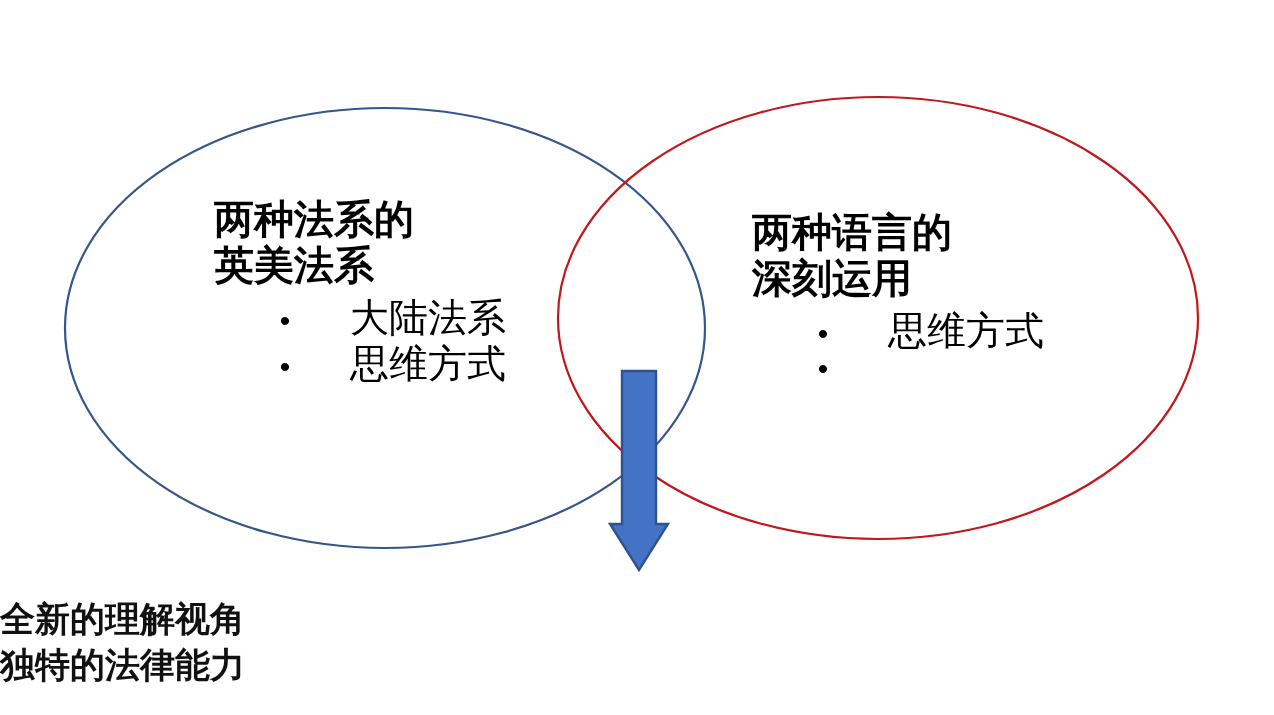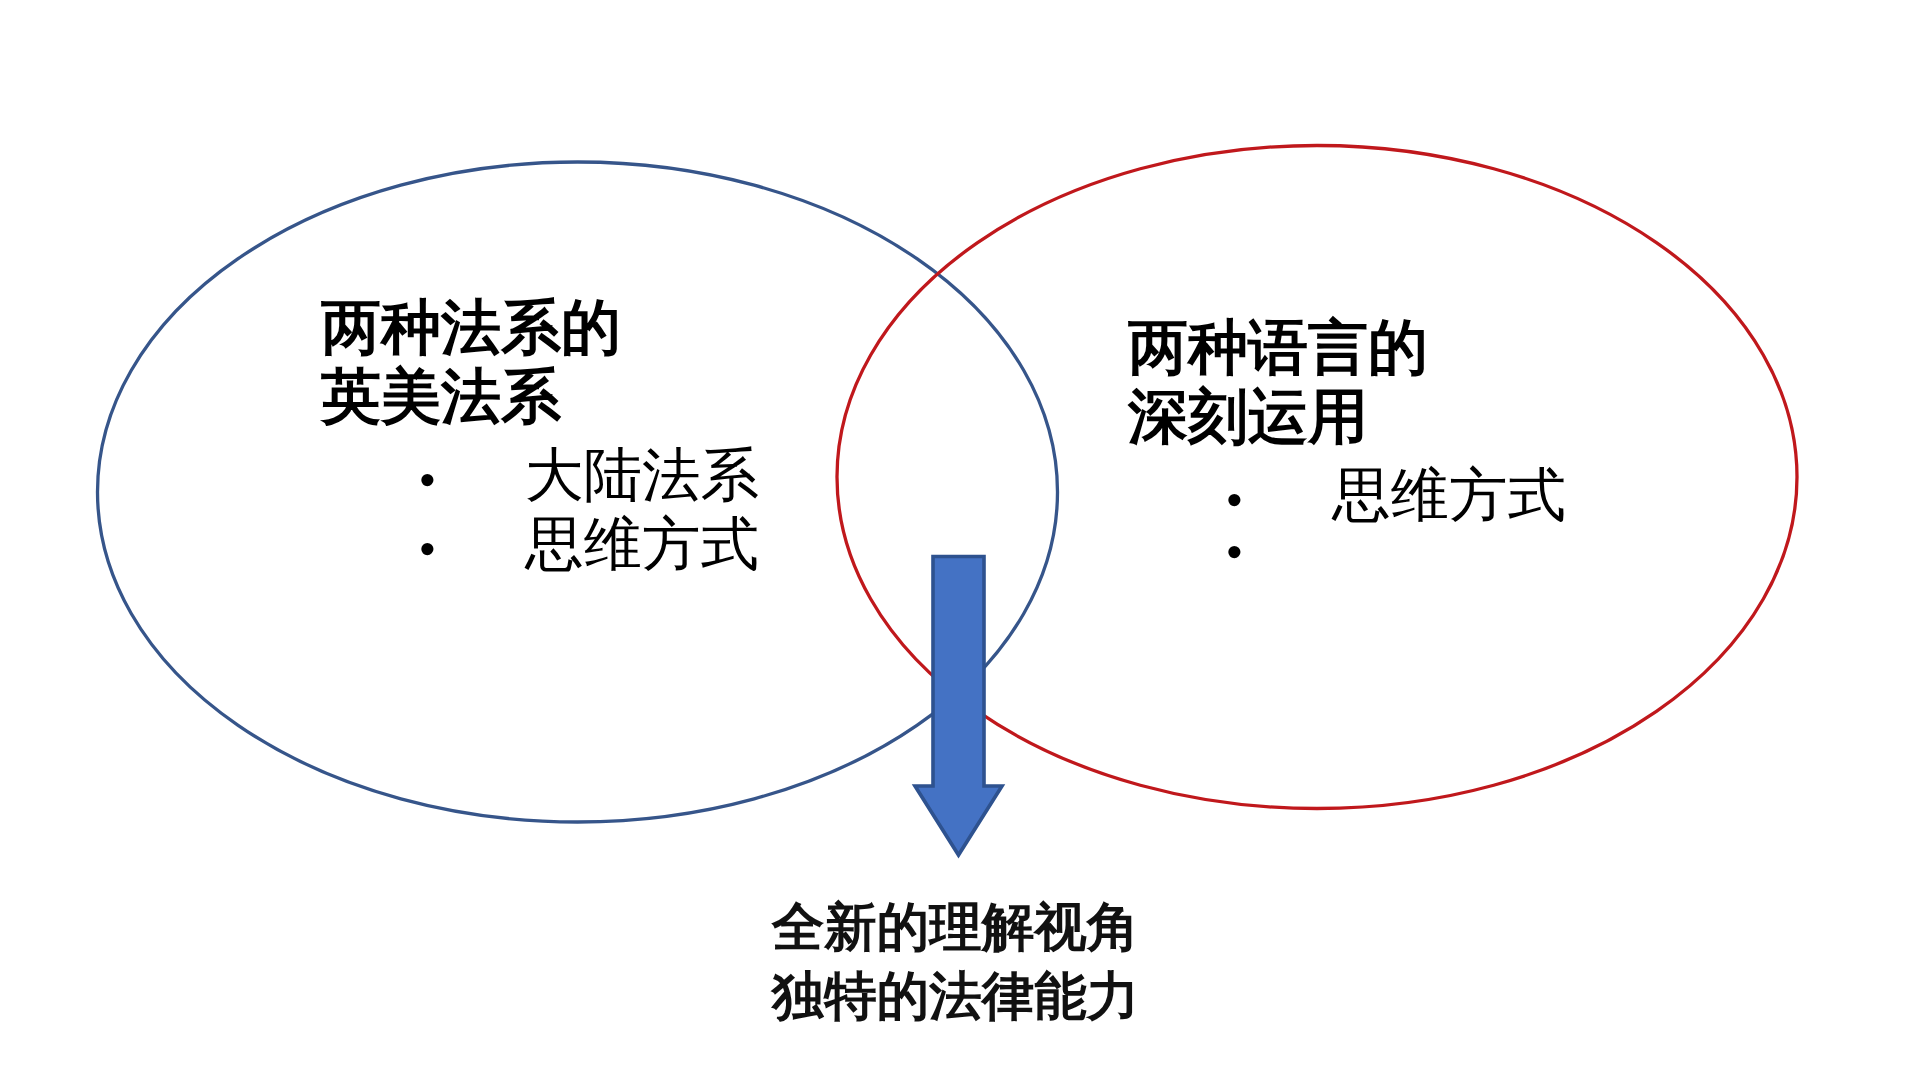--- a/index.html
+++ b/index.html
@@ -76,21 +76,20 @@
     top: 209px;
   }
   #group-right .bullet-list { margin-left: 62px; }
 
   
   #conclusion {
     position: absolute;
     left: 0;
     top: 596px;
     width: 1274px;
-    text-align: center;
     z-index: 5;
   }
   #conclusion .conclusion-line {
     font-weight: bold;
     font-size: 35px;
     line-height: 1.32;
     color: #111111;
     white-space: nowrap;
   }
 </style>

